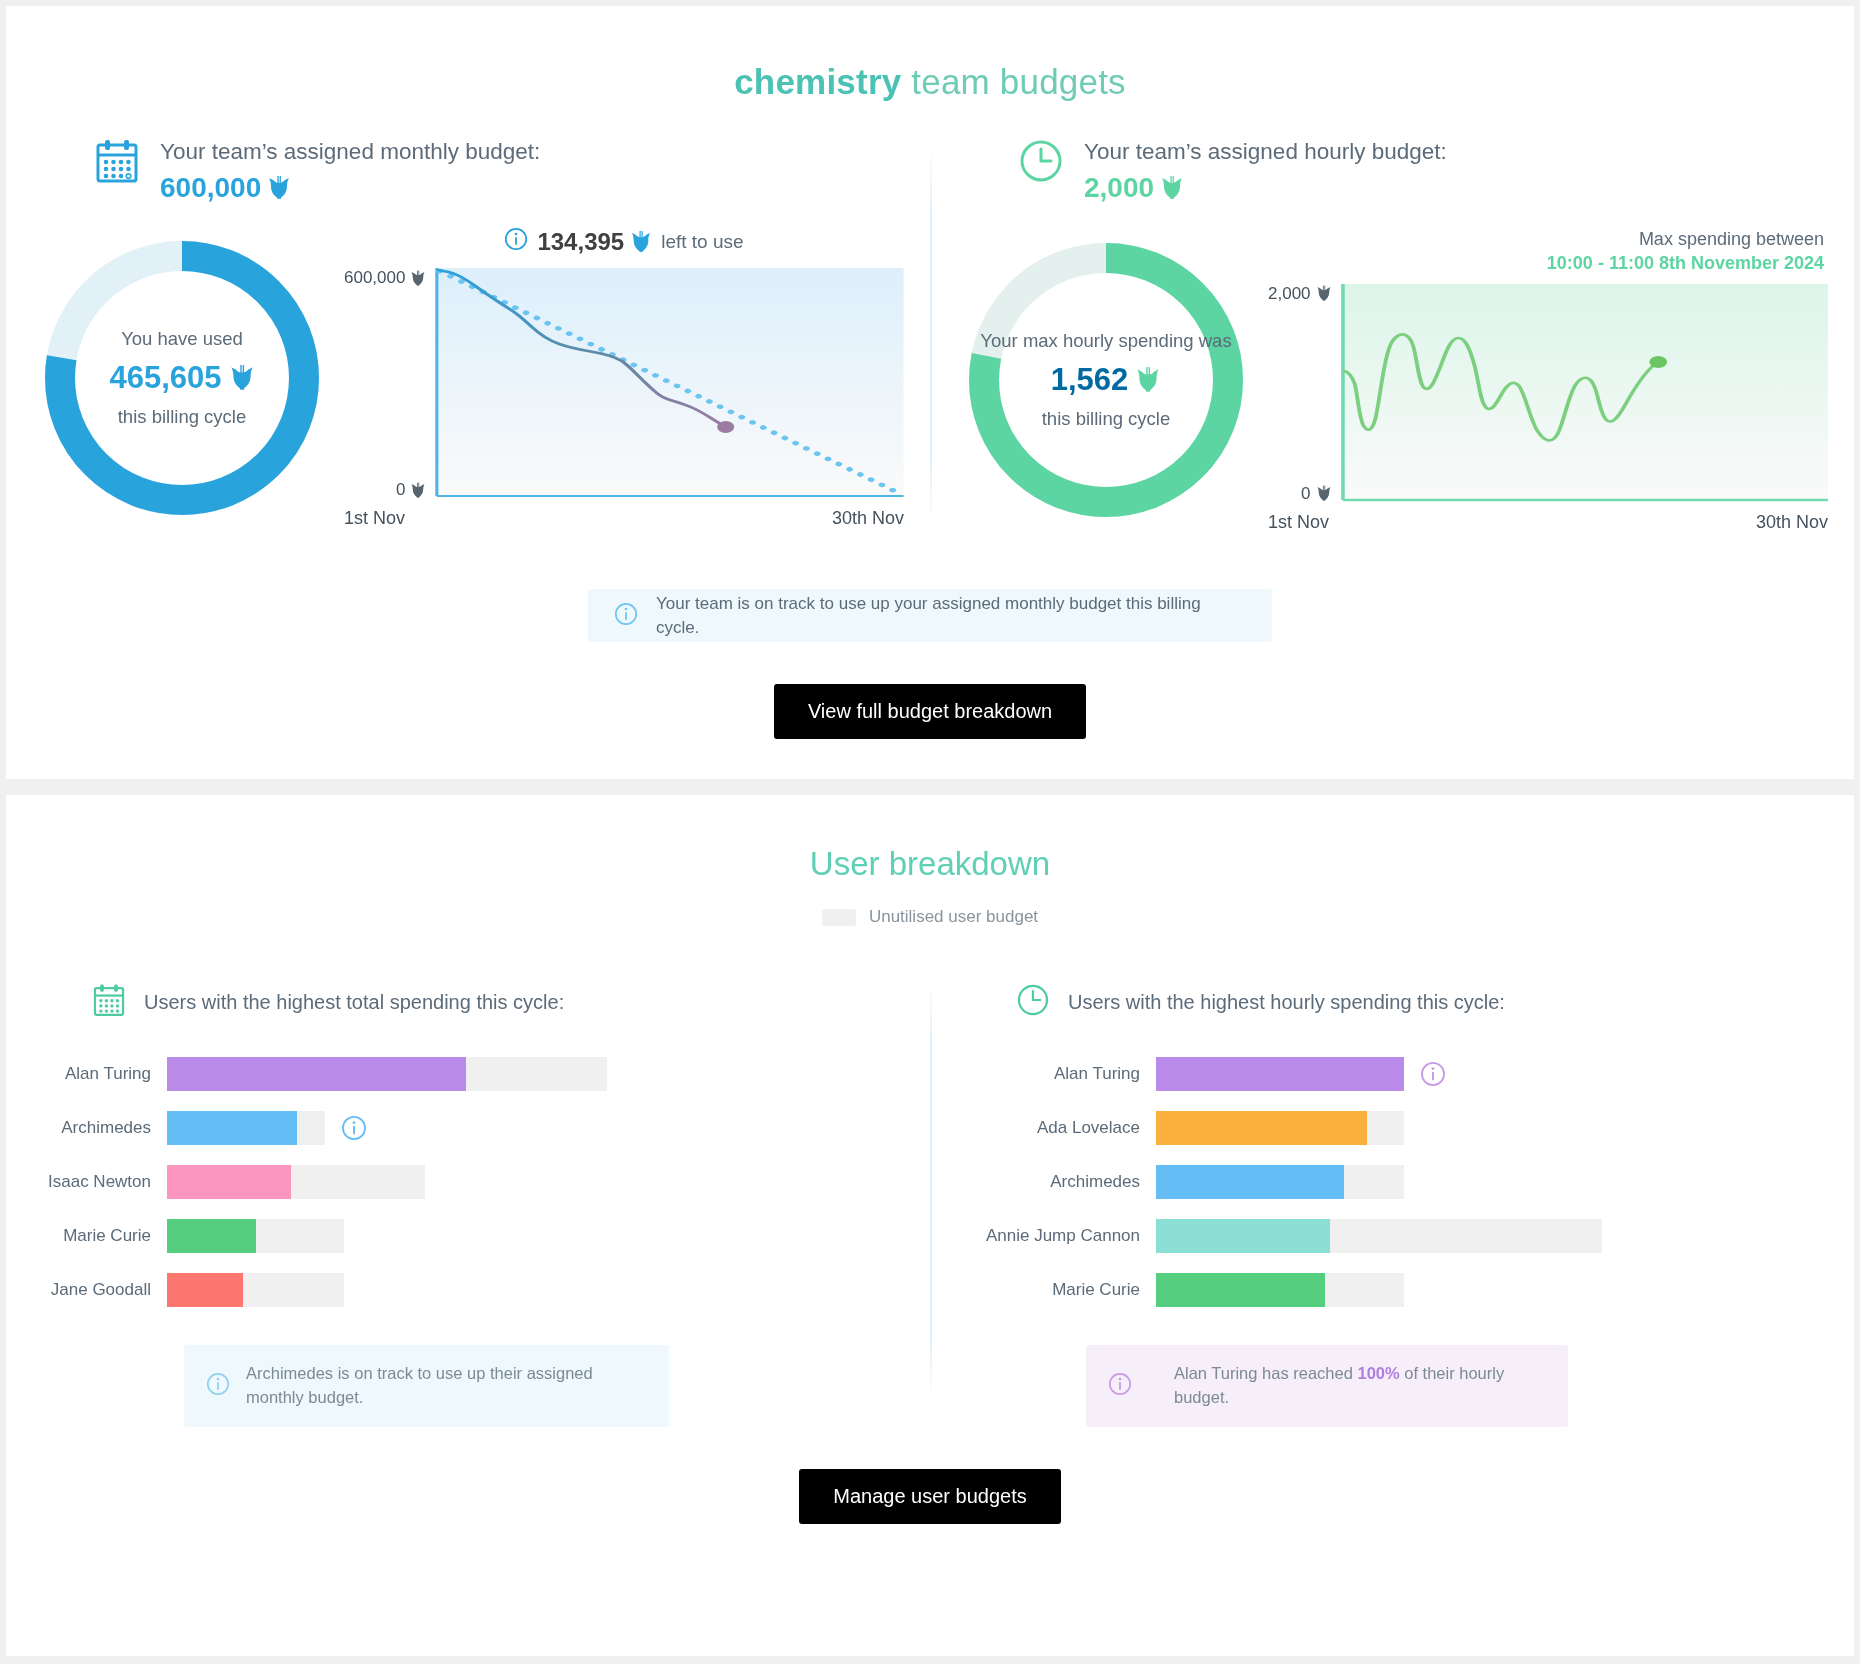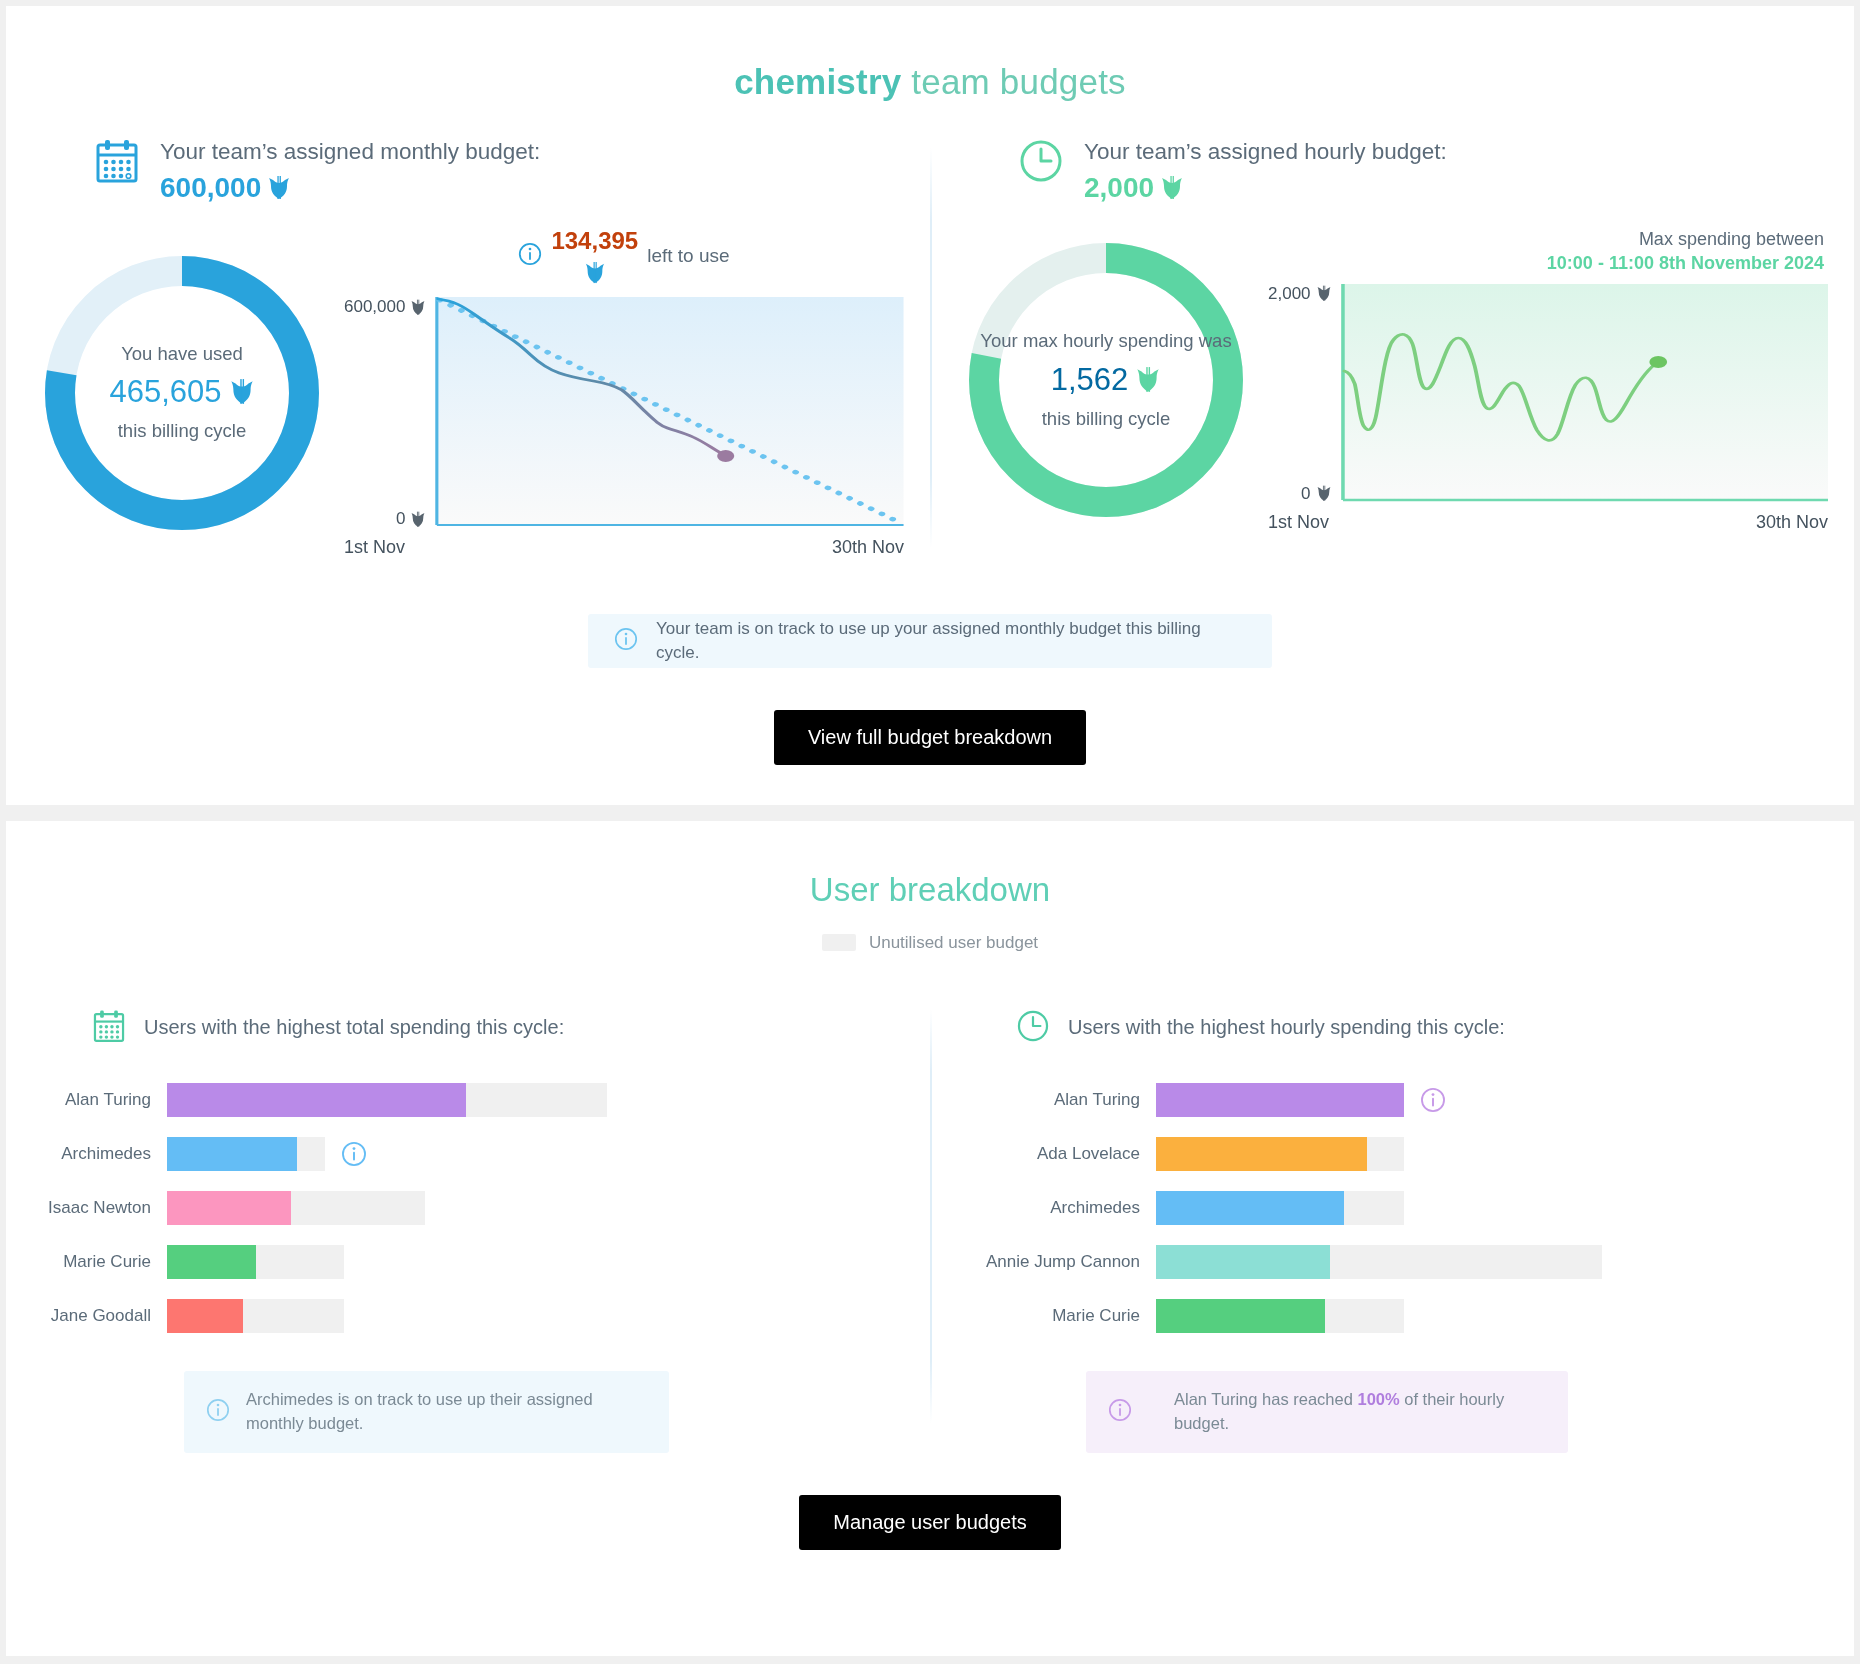--- a/index.html
+++ b/index.html
@@ -62,34 +62,34 @@
   
   .viz-row { display: flex; align-items: center; margin-top: 22px; }
   .donut-wrap { position: relative; width: 300px; height: 300px; flex: 0 0 300px; }
   .donut-wrap svg { display: block; }
   .donut-center {
     position: absolute; inset: 0; display: flex; flex-direction: column;
     align-items: center; justify-content: center; text-align: center;
   }
   .donut-center .t1 { font-size: 18.5px; color: #5b6b79; line-height: 1.22; }
   .donut-center .t2 {
-    font-size: 31px; font-weight: 400; margin: 9px 0 10px 0;
+    font-size: 31px; font-weight: 700; margin: 9px 0 10px 0;
     display: flex; align-items: center; gap: 7px;
   }
   .blue .t2 { color: #29a3dc; }
   .green .t2 { color: #0369a1; }
   .donut-center .t3 { font-size: 18.5px; color: #5b6b79; }
 
   
   .chart-block { flex: 1; padding-left: 12px; }
   .chart-caption {
     font-size: 19px; color: #5b6b79; display: flex; align-items: center;
     justify-content: center; gap: 9px; margin-bottom: 12px; white-space: nowrap;
   }
-  .chart-caption .big { font-size: 24px; font-weight: 700; color: #c2410c; display:flex; align-items:center; gap:6px;flex-direction:column;}
+  .chart-caption .big { font-size: 24px; font-weight: 700; color: #404040; display:flex; align-items:center; gap:6px;}
   .chart-caption-right {
     text-align: right; font-size: 18px; color: #5b6b79; line-height: 1.35; margin-bottom: 8px; padding-right: 4px;
   }
   .chart-caption-right .g { color: #5cd5a3; font-weight: 700; }
 
   .plot-row { display: flex; align-items: stretch; }
   .yaxis {
     display: flex; flex-direction: column; justify-content: space-between;
     font-size: 17px; color: #44525e; text-align: right; padding-right: 8px;
     flex: 0 0 auto;

